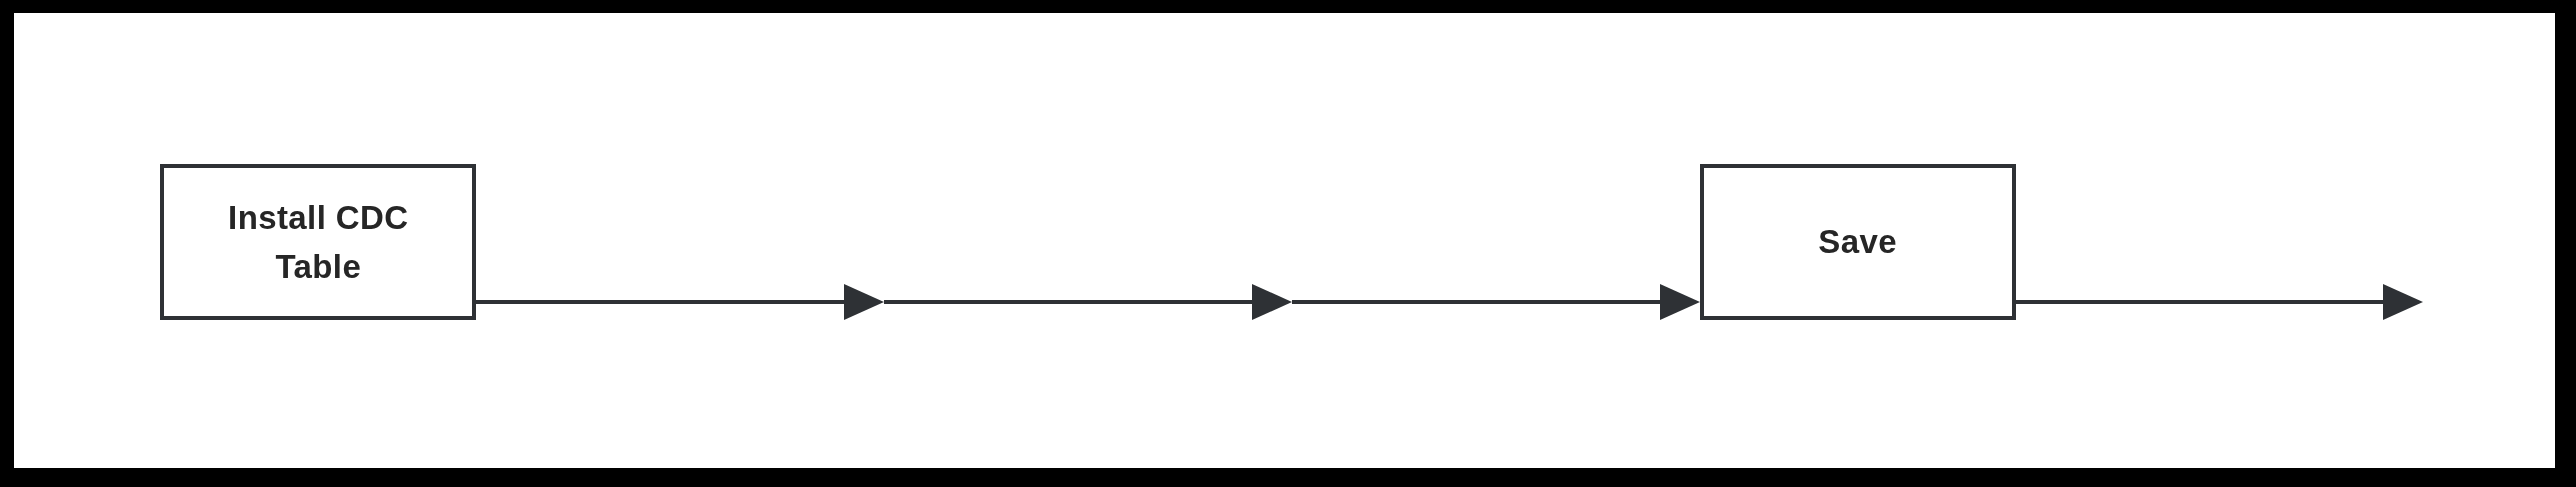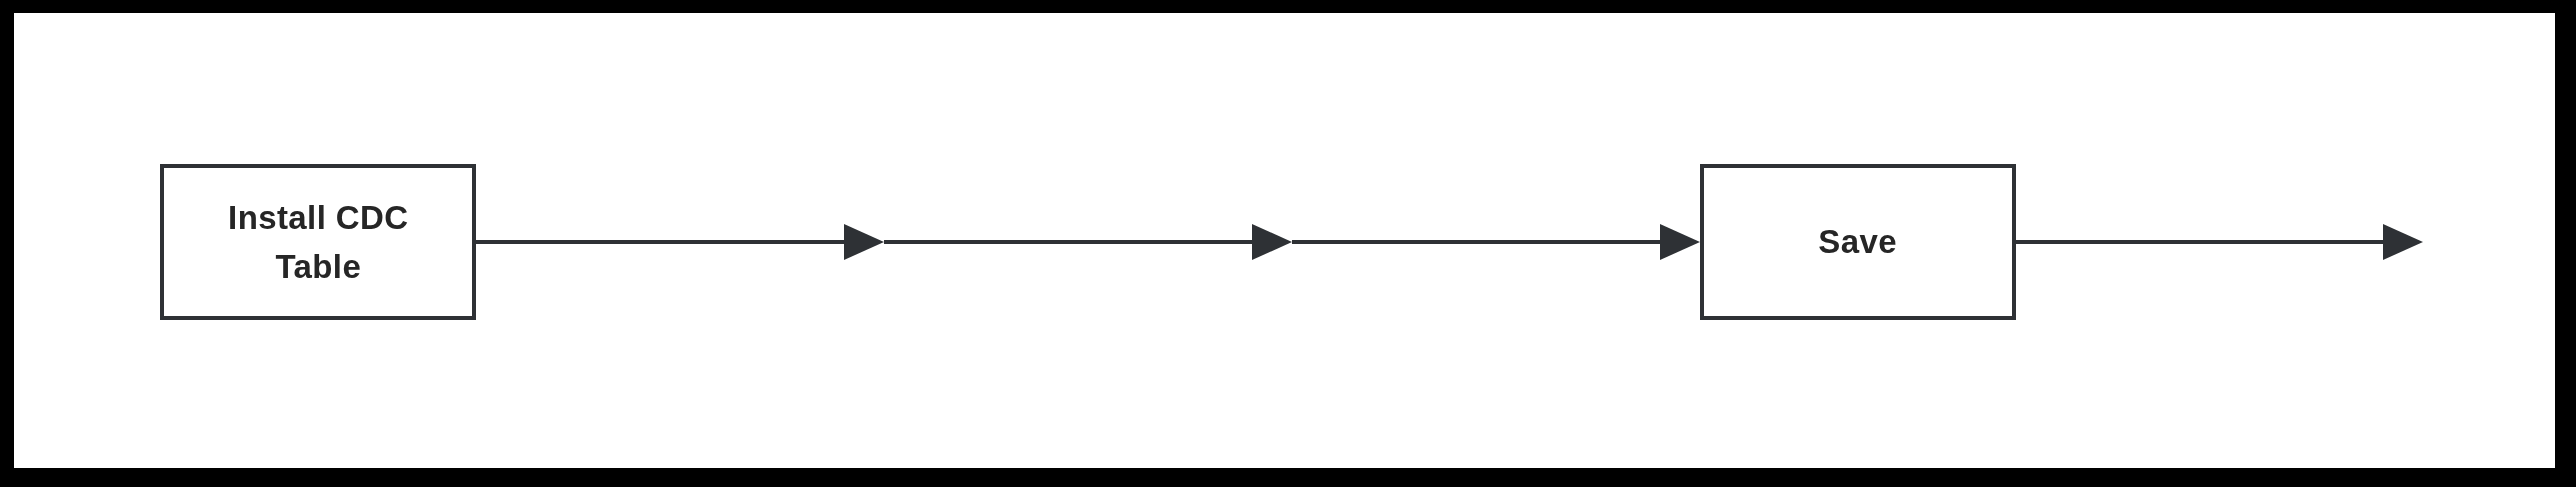--- a/index.html
+++ b/index.html
@@ -30,21 +30,21 @@
     bottom: 20px;
     background: var(--canvas);
   }
   .flow-row {
     position: absolute;
     top: 151px;
     left: 146px;
     right: 131px;
     height: 156px;
     display: flex;
-    align-items: center;
+    align-items: flex-end;
   }
   .node {
     flex: 0 0 316px;
     width: 316px;
     height: 156px;
     background: var(--canvas);
     border: 4.3px solid var(--stroke);
     display: flex;
     align-items: center;
     justify-content: center;

